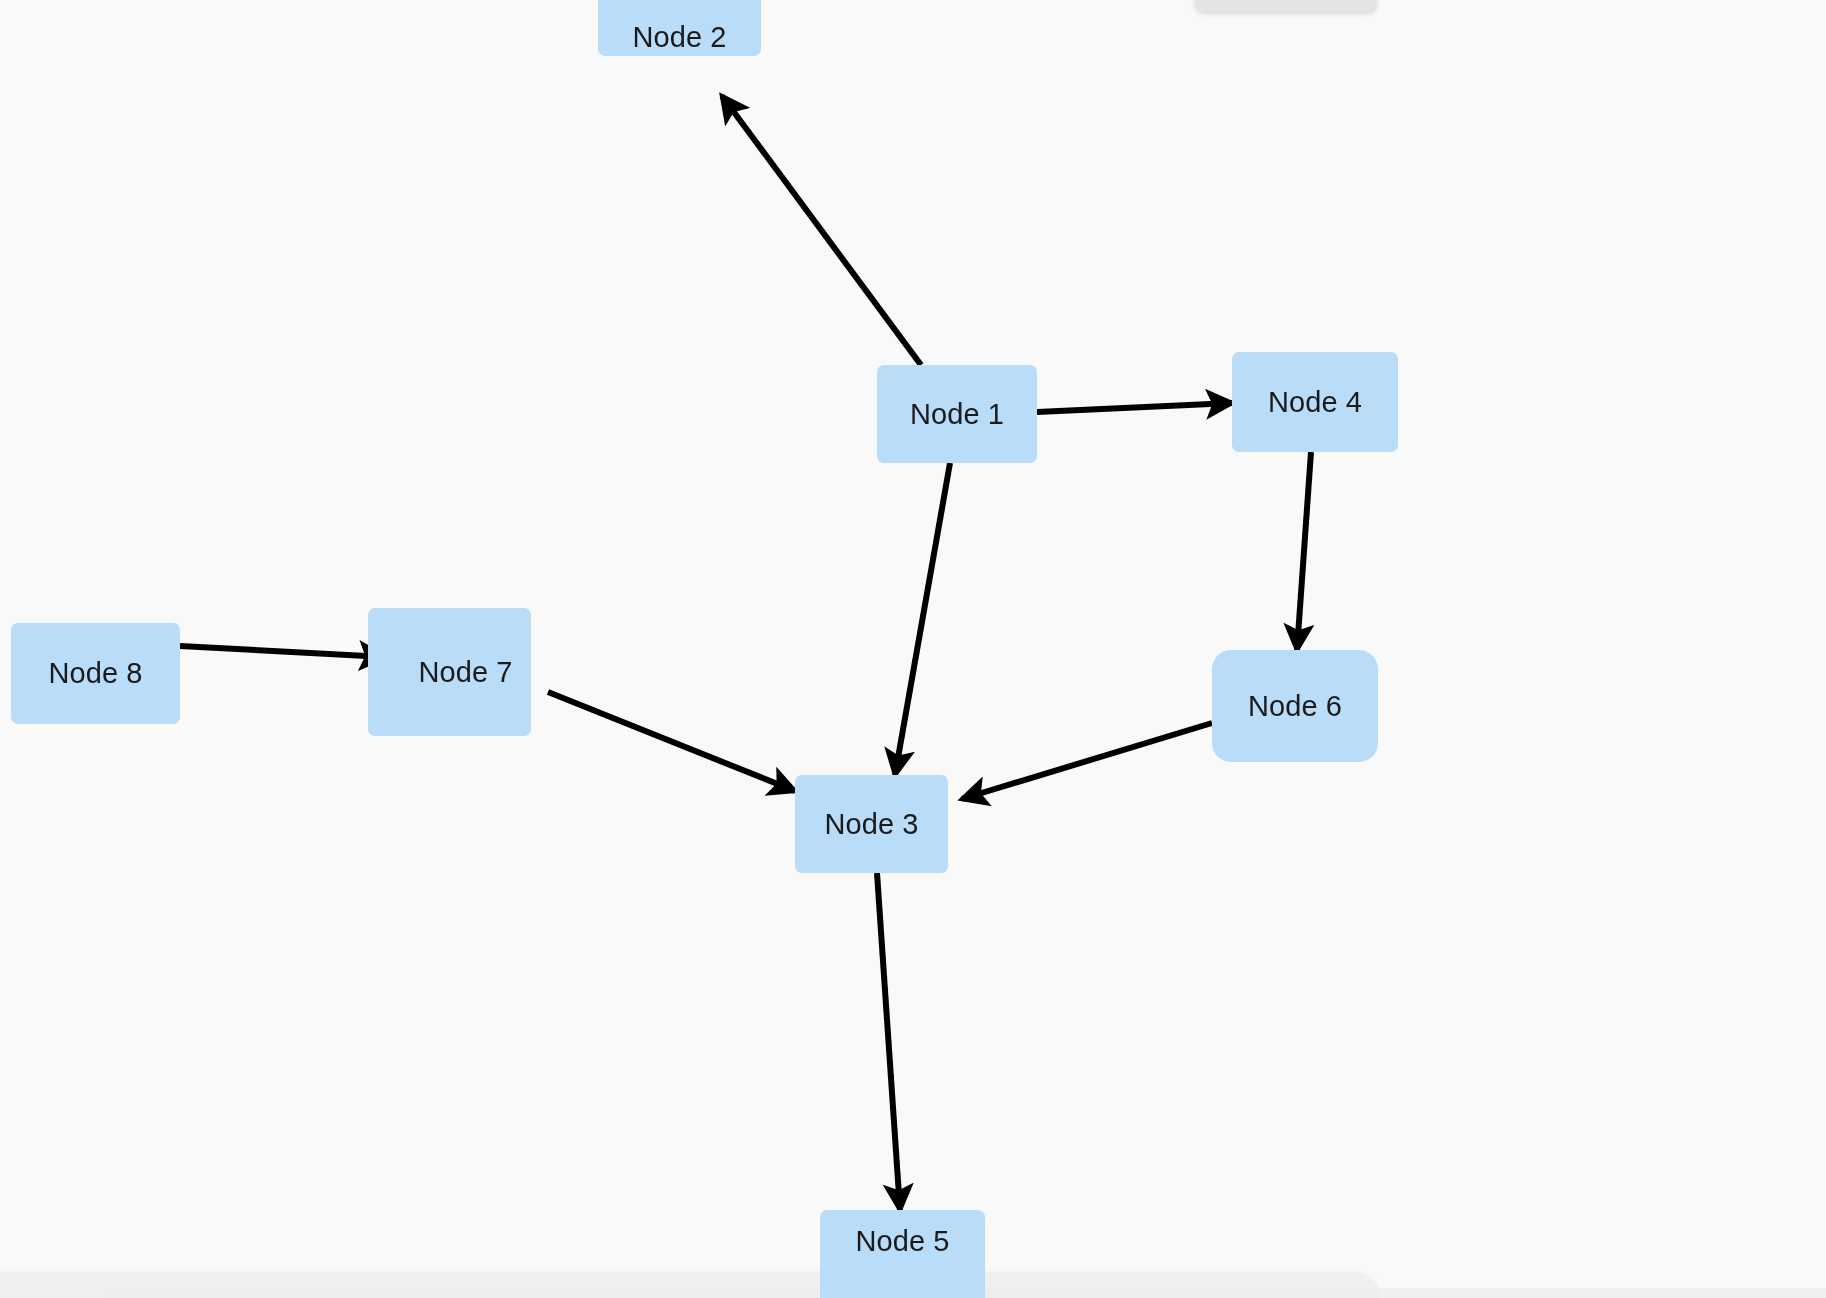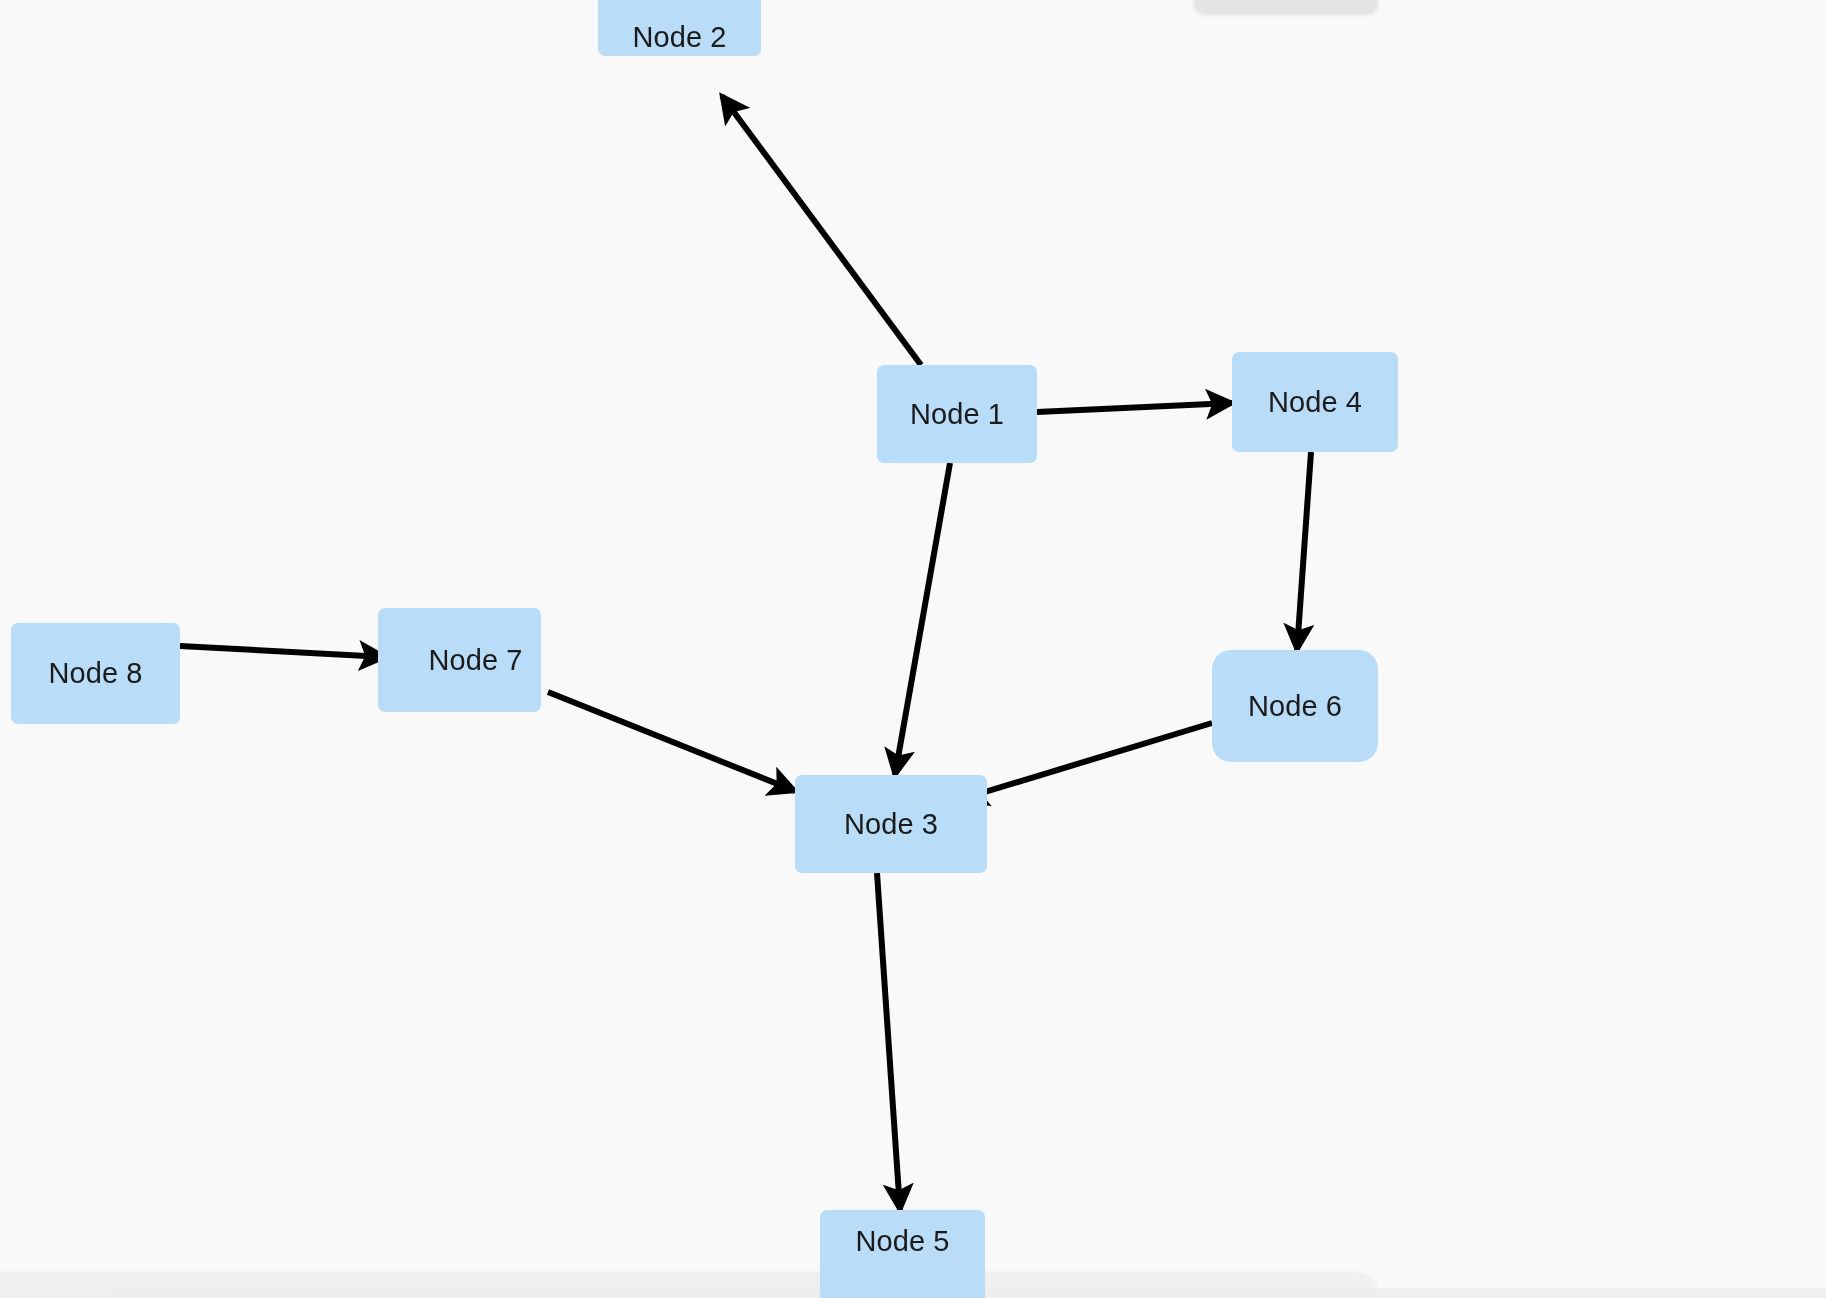--- a/index.html
+++ b/index.html
@@ -112,33 +112,33 @@
       </g>
   </svg>
 
   <div id="node-layer">
       <div class="node" style="left: 877px; top: 365px; width: 160px; height: 98px;">
         <span class="node-label">Node 1</span>
       </div>
       <div class="node" style="left: 598px; top: -42px; width: 163px; height: 98px;">
         <span class="node-label" style="transform: translateY(30px);">Node 2</span>
       </div>
-      <div class="node" style="left: 795px; top: 775px; width: 192px; height: 98px;">
+      <div class="node" style="left: 795px; top: 775px; width: 153px; height: 98px;">
         <span class="node-label">Node 3</span>
       </div>
       <div class="node" style="left: 1232px; top: 352px; width: 166px; height: 100px; justify-content: center;">
         <span class="node-label">Node 4</span>
       </div>
       <div class="node" style="left: 820px; top: 1210px; width: 165px; height: 98px;">
         <span class="node-label" style="transform: translateY(-18px);">Node 5</span>
       </div>
       <div class="node" style="left: 1212px; top: 650px; width: 166px; height: 112px; border-radius: 19px;">
         <span class="node-label">Node 6</span>
       </div>
-      <div class="node" style="left: 378px; top: 608px; width: 163px; height: 104px; padding-left: 32px;">
+      <div class="node" style="left: 368px; top: 608px; width: 163px; height: 128px; padding-left: 32px;">
         <span class="node-label">Node 7</span>
       </div>
       <div class="node" style="left: 11px; top: 593px; width: 169px; height: 101px; margin-top: 30px;">
         <span class="node-label">Node 8</span>
       </div>
     </div>
 
 </div>
 
 </body></html>

